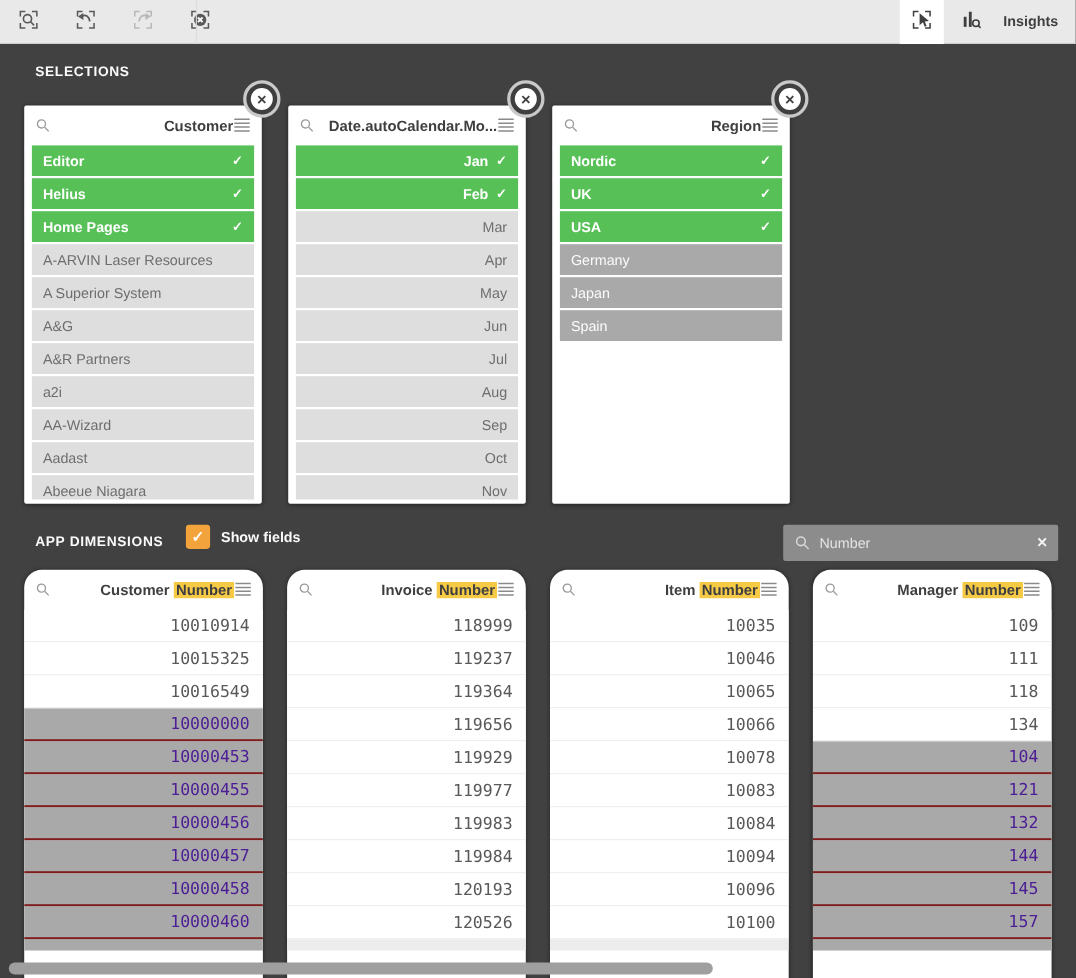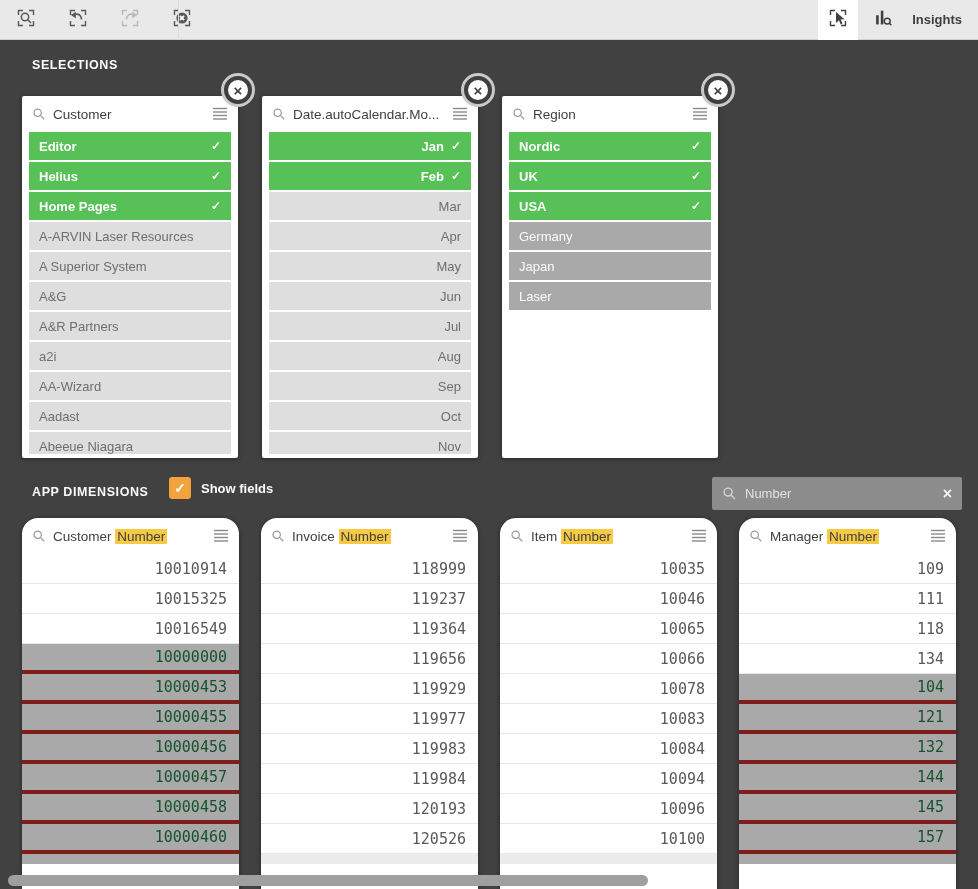--- a/index.html
+++ b/index.html
@@ -44,22 +44,22 @@
   .num-cards { position:absolute; top:518px; left:22px; display:flex; gap:22px; }
   .card {
     background:#fff; border-radius:2px; position:relative;
     box-shadow:0 1px 4px rgba(0,0,0,.45);
   }
   .sel-card { width:216px; height:362px; }
   .num-card { width:217px; height:454px;border-radius:16px; }
   .card-header { height:36px; display:flex; align-items:center; padding:0 10px; }
   .card-header .hdr-search { width:14px; height:14px; margin-right:7px; flex:none; cursor:pointer; }
   .card-title {
-    font-weight:normal; font-size:13.5px; color:#3f3f3f; flex:1;
-    white-space:nowrap; overflow:hidden;
+    font-weight:bold; font-size:13.5px; color:#3f3f3f; flex:1;
+    white-space:nowrap; overflow:hidden;text-align:right;
   }
   .hl {
     background:var(--search-highlight,#f6ca45); color:#3f3f3f; padding:0 2px;
   }
   .hdr-menu { width:16px; height:14px; flex:none; cursor:pointer; }
 
   
   .list { padding:0 7px; overflow:hidden; height:322px; }
   .list .row {
     height:28px; margin-bottom:2px; display:flex; align-items:center;
@@ -73,21 +73,21 @@
   .list.align-right .row .check { margin-left:7px; }
 
   
   .num-list { overflow:hidden; height:310px; }
   .num-list .row {
     height:30px; display:flex; align-items:center; justify-content:flex-end;
     padding:0 12px; font-family:"DejaVu Sans Mono", monospace; font-size:15px;
     color:#595959; background:#fff; border-bottom:1px solid #e8e8e8; cursor:pointer;
   }
   .num-list .row.excluded {
-    background:var(--excluded-gray,#a9a9a9); color:#14532d; border-bottom:4px solid #7f1d1d;
+    background:var(--excluded-gray,#a9a9a9); color:#4c1d95; border-bottom:2px solid #7f1d1d;
   }
   .num-list .row.partial { background:#ececec; }
 
   
   .close-btn {
     position:absolute; top:-23px; left:calc(100% - 17px); width:34px; height:34px;
     border-radius:50%; background:#3f3f3f; border:3px solid #c9c9c9;
     display:flex; align-items:center; justify-content:center; z-index:6; cursor:pointer;
   }
   .close-btn .inner {
@@ -361,21 +361,21 @@
           <span>USA</span>
           <span class="check">✓</span>
         </div>
         <div class="row excluded">
           <span>Germany</span>
         </div>
         <div class="row excluded">
           <span>Japan</span>
         </div>
         <div class="row excluded">
-          <span>Laser</span>
+          <span>Spain</span>
         </div>
       </div>
   </div>
 </div>
 
 <div class="section-heading" id="appdim-heading">APP DIMENSIONS</div>
 
 <div class="show-fields">
   <div class="checkbox">
     <span class="cbx-check">✓</span>

